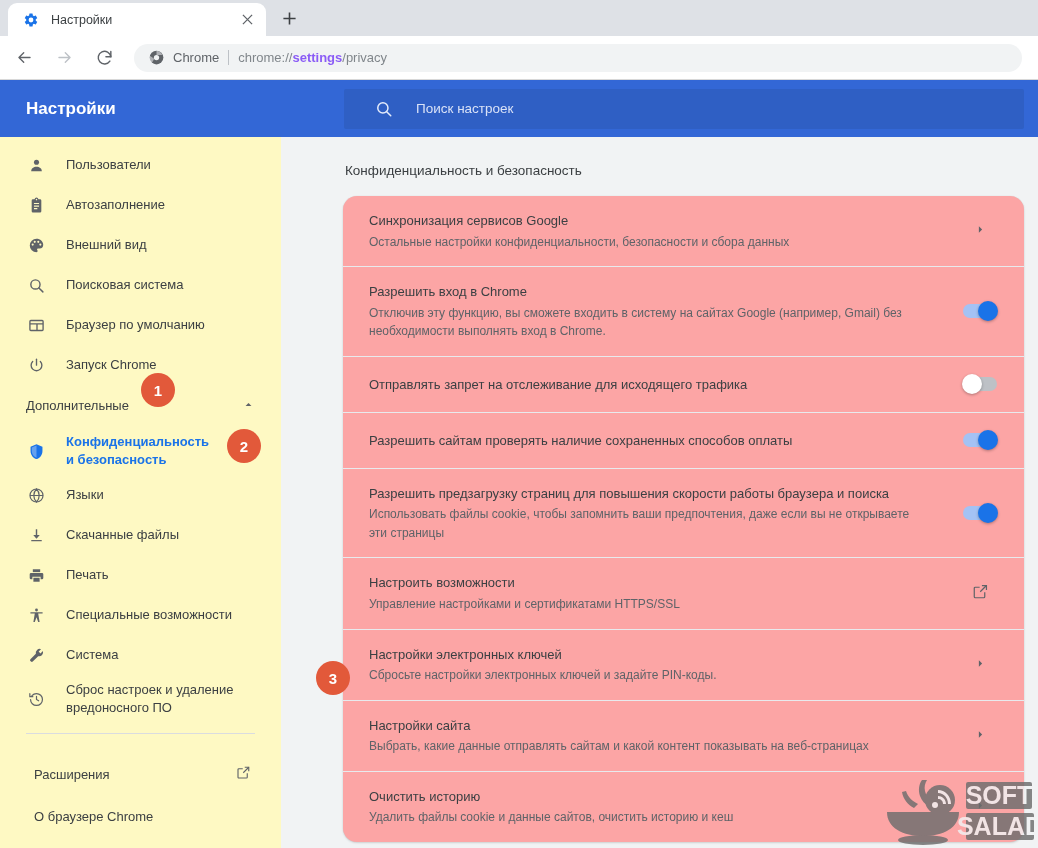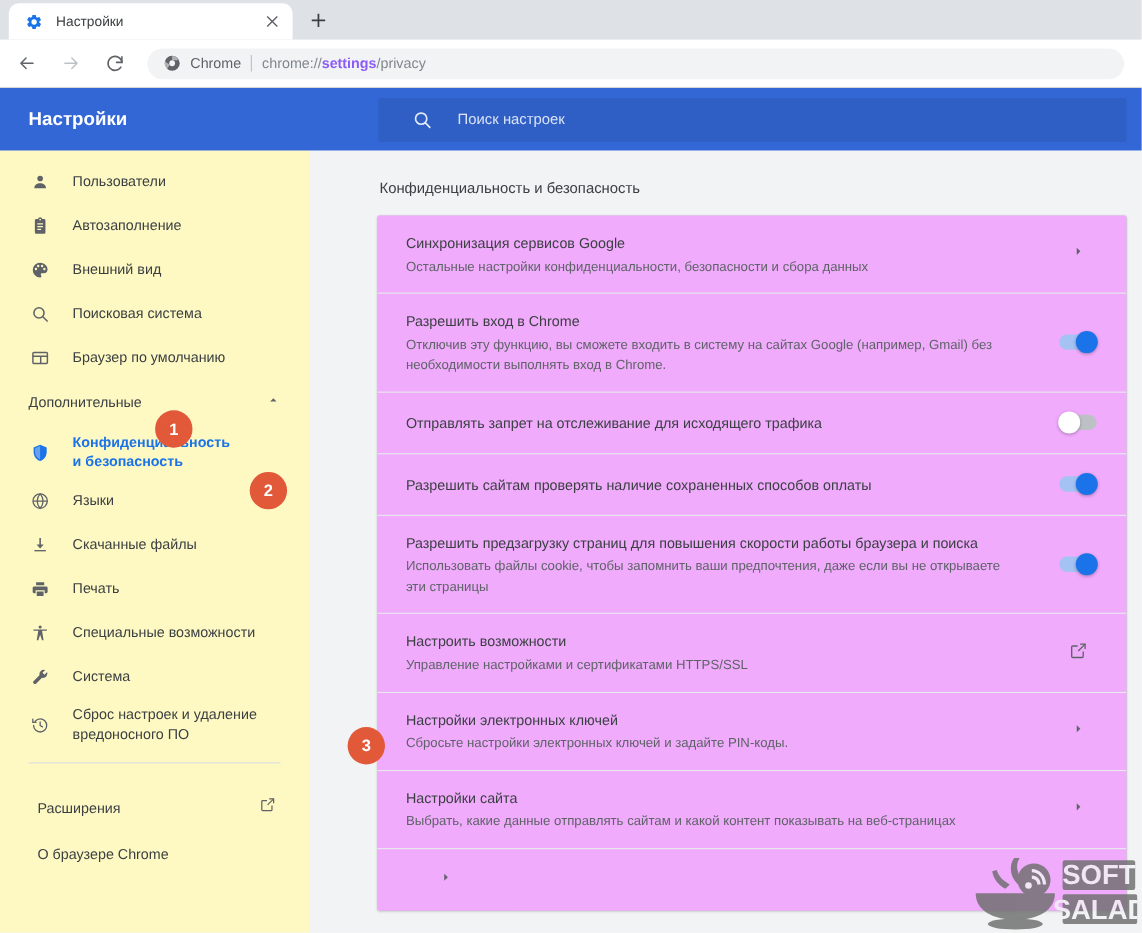--- a/index.html
+++ b/index.html
@@ -144,21 +144,21 @@
   .content {
     flex: 1; background: #f1f3f4;
     padding: 26px 14px 0 62px;
     overflow: hidden; position: relative;
   }
   .content-heading {
     font-size: 13.5px; color: #3c4043; margin-bottom: 18px;
     padding-left: 2px;
   }
   .card {
-    background: #f0abfc; border-radius: 3px;
+    background: #fca5a5; border-radius: 14px;
     box-shadow: 0 1px 2px rgba(60,64,67,.18), 0 0 1px rgba(60,64,67,.12);
     overflow: hidden;
     margin-top: 18px;
   }
   .row {
     display: flex; align-items: center;
     padding: 0 24px 0 26px; min-height: 56px;
     border-bottom: 1px solid #e8eaed; position: relative;
   }
   .row:last-child { border-bottom: none; }
@@ -328,20 +328,29 @@
       <div class="side-item">
         <span class="side-icon">
           <svg width="17" height="17" viewBox="0 0 24 24" fill="none" stroke="currentColor" stroke-width="1.9">
             <rect x="2.7" y="5" width="18.6" height="14" rx="1.3"></rect>
             <path d="M2.7 9.6h18.6M12.7 9.6V19"></path>
           </svg>
         </span>
         <span class="side-label">Браузер по умолчанию</span>
       </div>
 
+      <div class="side-item">
+        <span class="side-icon">
+          <svg width="17" height="17" viewBox="0 0 24 24" fill="none" stroke="currentColor" stroke-width="1.9" stroke-linecap="round">
+            <path d="M12 3.2v8.3"></path>
+            <path d="M6.6 6.4a7.6 7.6 0 1010.8 0"></path>
+          </svg>
+        </span>
+        <span class="side-label">Запуск Chrome</span>
+      </div>
 
       <div class="side-group-header">
         <span class="side-label">Дополнительные</span>
         <span class="chevron-up">
           <svg width="13" height="13" viewBox="0 0 24 24" fill="currentColor">
             <path d="M12 9.2l5.4 5.6H6.6z"></path>
           </svg>
         </span>
       </div>
 
@@ -537,20 +546,24 @@
           <div class="row-action">
             <span class="chev-right">
               <svg width="13" height="13" viewBox="0 0 24 24" fill="currentColor">
                   <path d="M9 6l6 6-6 6z"></path>
                 </svg>
             </span>
           </div>
         </div>
 
         <div class="row">
+          <div class="row-text">
+            <div class="row-title">Очистить историю</div>
+            <div class="row-sub">Удалить файлы cookie и данные сайтов, очистить историю и кеш</div>
+          </div>
           <div class="row-action">
             <span class="chev-right">
               <svg width="13" height="13" viewBox="0 0 24 24" fill="currentColor">
                   <path d="M9 6l6 6-6 6z"></path>
                 </svg>
             </span>
           </div>
         </div>
 
       </div>

